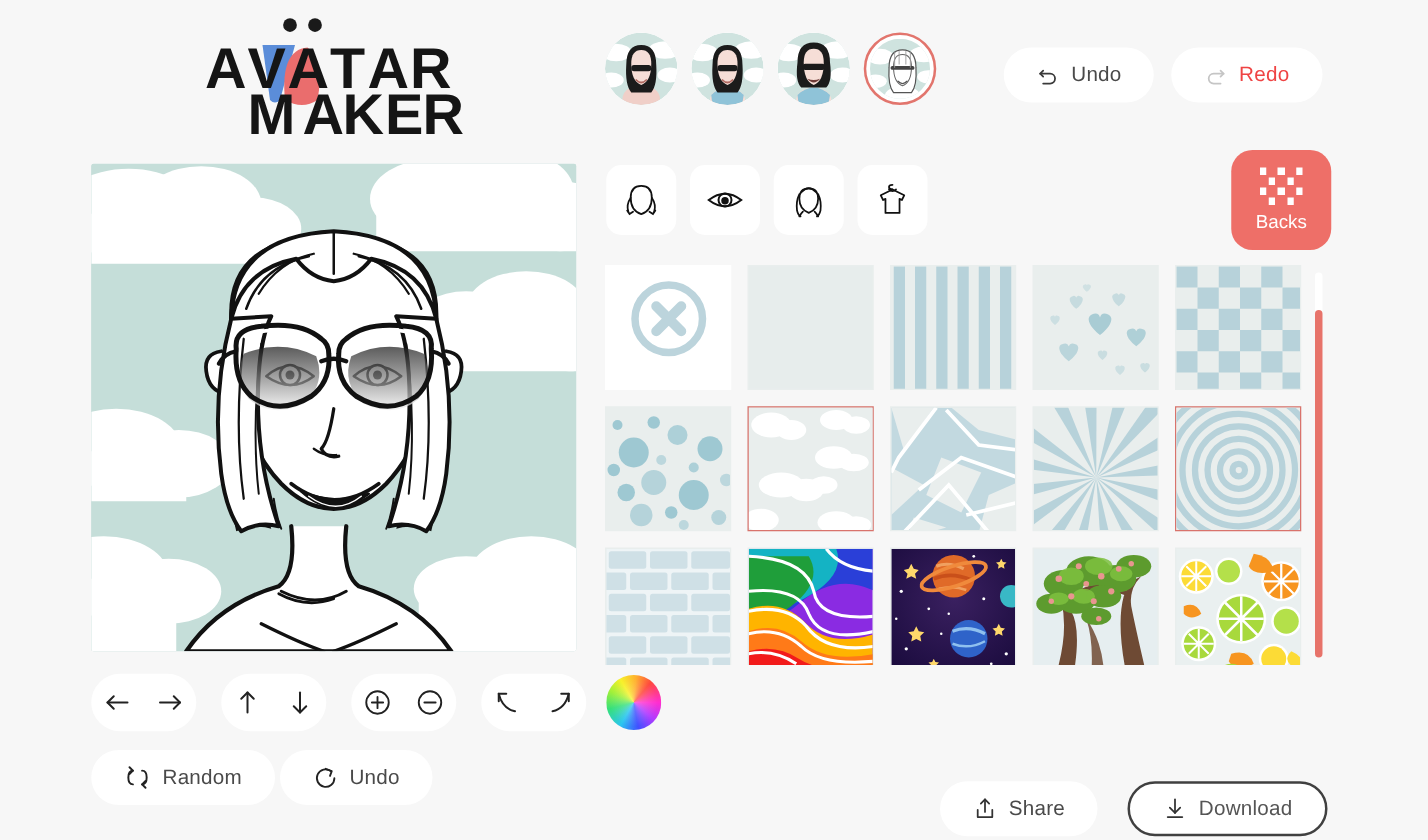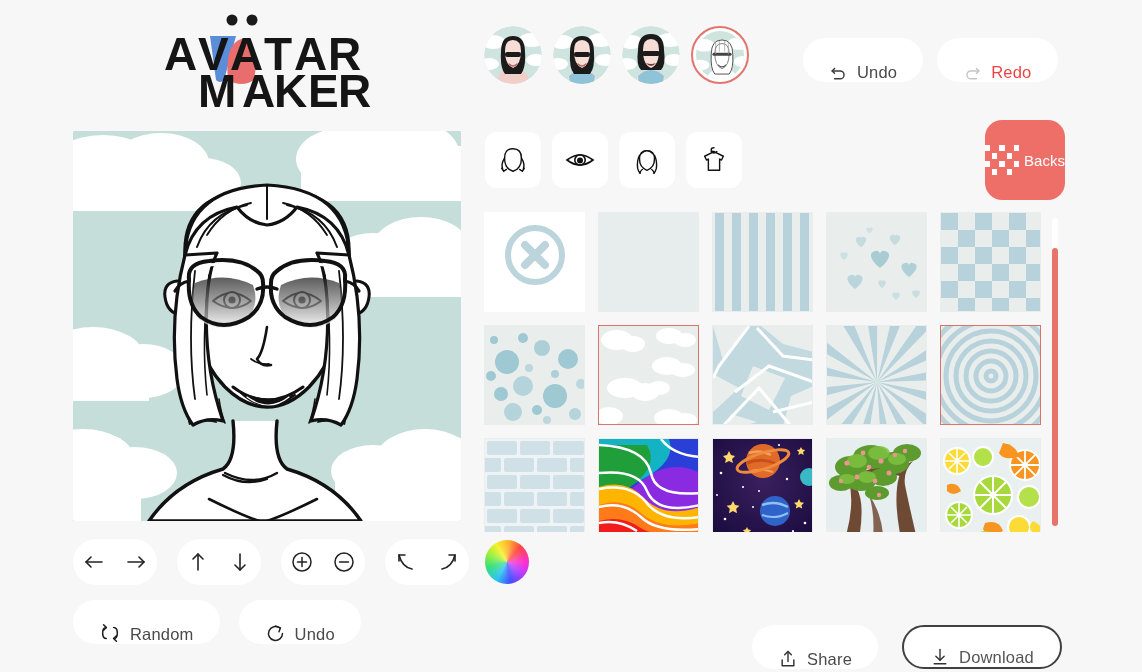--- a/index.html
+++ b/index.html
@@ -77,21 +77,21 @@
     left: 803px; top: 38px;
     display: flex;
     gap: 14px;
   }
   .pillbtn {
     height: 44px;
     border-radius: 22px;
     background: #fff;
     border: none;
     display: flex;
-    align-items: flex-end;
+    align-items: center;
     justify-content: center;
     gap: 9px;
     padding: 0 26px;
     font-size: 16.5px;
     color: #4a4a4a;
     cursor: pointer;
     font-family: "Liberation Sans", sans-serif;
     letter-spacing: .2px;
   }
   .pillbtn.disabled { color: #ef4444; cursor: default; }
@@ -130,21 +130,21 @@
     cursor: pointer;
     padding: 0;
   }
   .xbtn svg { display: block; }
 
   
   .lowleft {
     position: absolute;
     left: 73px; top: 600px;
     display: flex;
-    gap: 19px;
+    gap: 4px;
   }
 
   
   .cats {
     position: absolute;
     left: 485px; top: 132px;
     display: flex;
     gap: 11px;
   }
   .cat {
@@ -159,21 +159,21 @@
   }
   .cat svg { display: block; }
 
   .backs {
     position: absolute;
     right: 77px; top: 120px;
     width: 80px; height: 80px;
     border-radius: 17px;
     background: #ee6f68;
     display: flex;
-    flex-direction: row;
+    flex-direction: column;
     align-items: center;
     justify-content: center;
     gap: 5px;
     cursor: pointer;
     border: none;
     color: #fff;
   }
   .backs .lbl {
     font-size: 15px;
     color: #fff;

